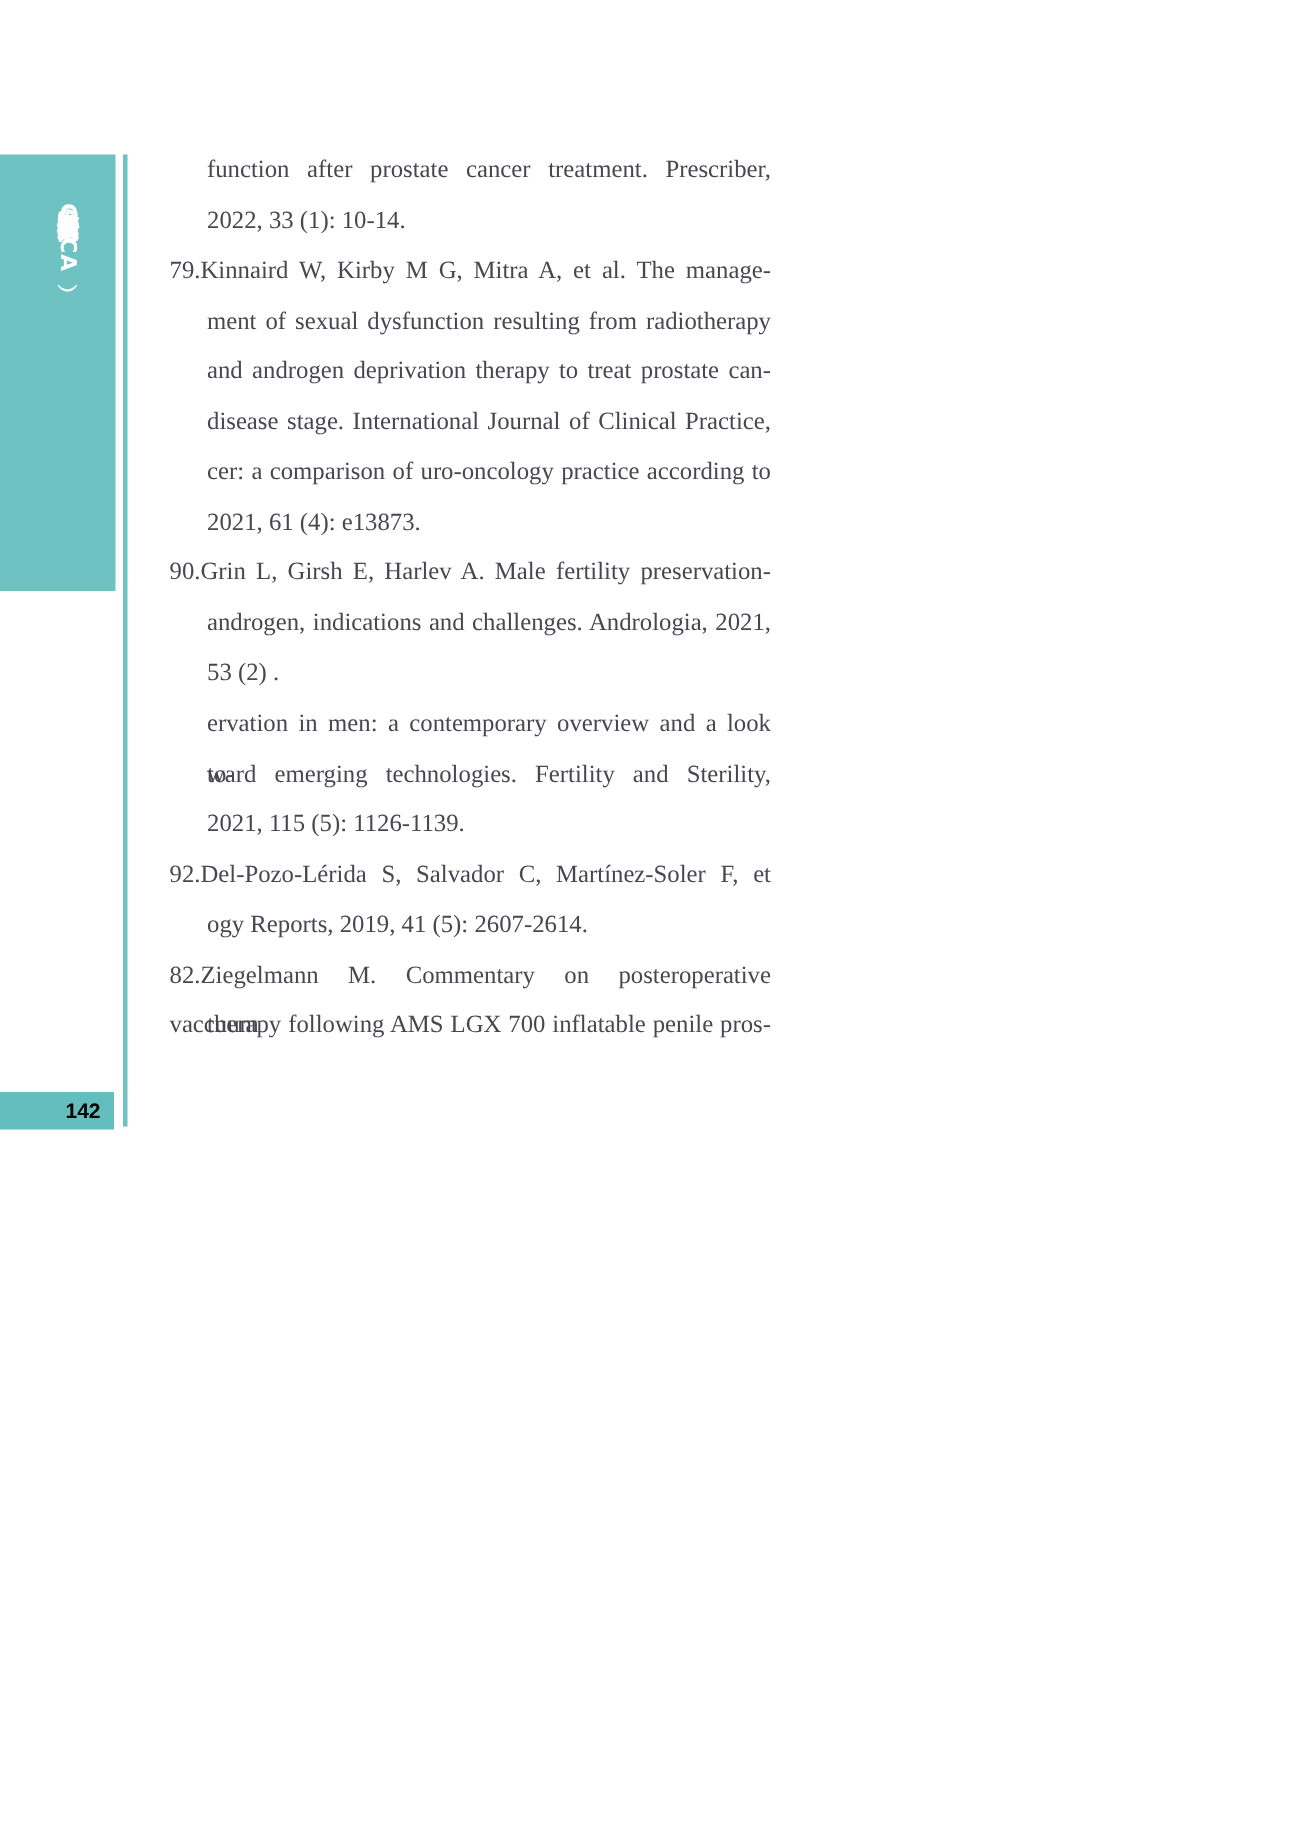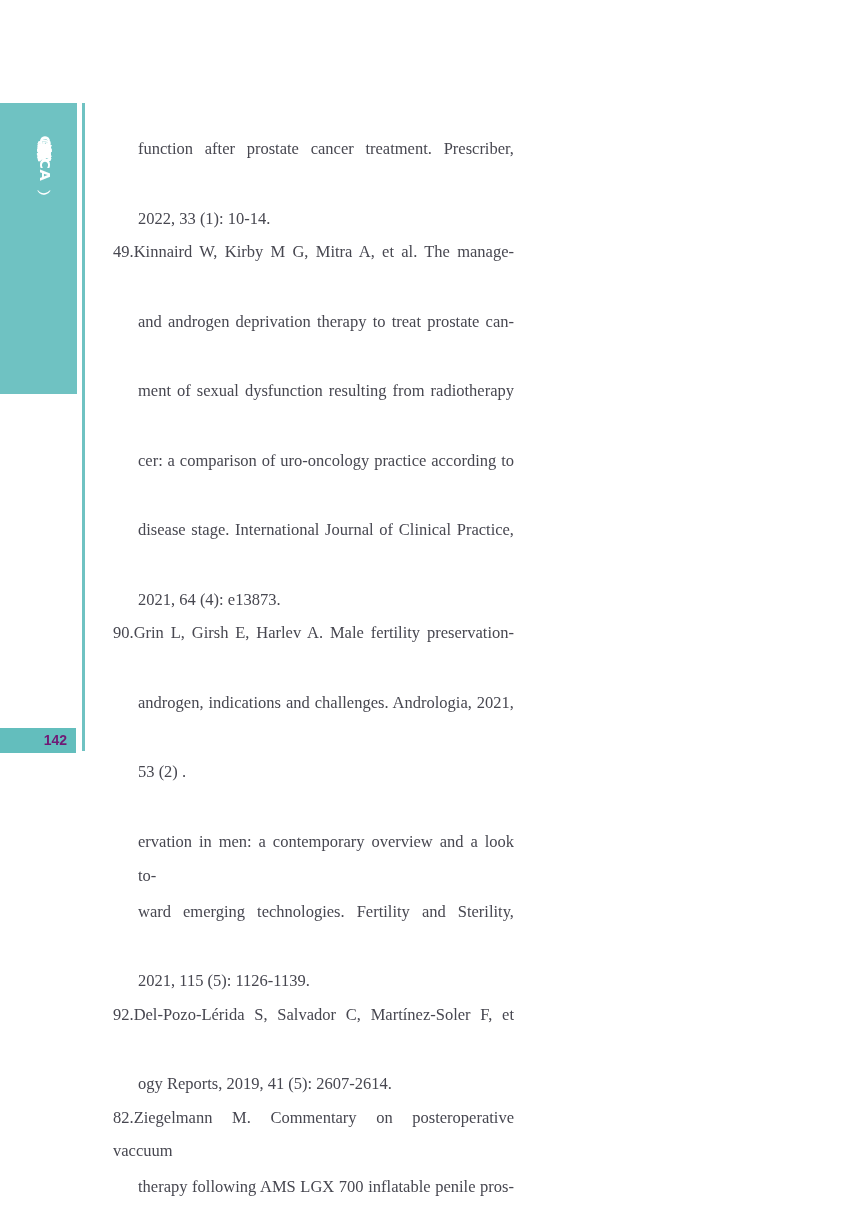--- a/index.html
+++ b/index.html
@@ -51,40 +51,40 @@
     width: 76px;
     height: 25px;
     background: var(--accent-dark, #63bebd);
     box-sizing: border-box;
     padding-right: 9px;
     text-align: right;
     line-height: 25px;
     font-family: "Liberation Sans", "DejaVu Sans", sans-serif;
     font-weight: bold;
     font-size: 14px;
-    color: #701a75;
+    color: #000000;
   }
   
   .refs {
     position: absolute;
     left: 113px;
     top: 96px;
     width: 401px;
     color: var(--ink, #474750);
     font-size: 16.5px;
   }
   .ln {
     height: 33.55px;
     line-height: 33.55px;
     text-align: justify;
     text-align-last: justify;
     overflow: visible;
     white-space: normal;
   }
-  .ln.cont { padding-left: 25px; margin-top: 36px; }
+  .ln.cont { padding-left: 25px; }
   .ln.end  { text-align: left; text-align-last: left; }
 </style>
 </head>
 <body>
 
 <div class="page">
 
   <div class="banner">
     <div class="banner-title">中国肿瘤整合诊治技术指南（CACA）</div>
   </div>
@@ -96,26 +96,26 @@
   </div>
 
   <div class="refs">
 
     <div>
       <div class="ln cont">function after prostate cancer treatment. Prescriber,</div>
       <div class="ln cont end">2022, 33 (1): 10-14.</div>
     </div>
 
     <div>
-      <div class="ln">49.Kinnaird W, Kirby M G, Mitra A, et al. The manage-</div>
+      <div class="ln">79.Kinnaird W, Kirby M G, Mitra A, et al. The manage-</div>
+      <div class="ln cont">ment of sexual dysfunction resulting from radiotherapy</div>
       <div class="ln cont">and androgen deprivation therapy to treat prostate can-</div>
-      <div class="ln cont">ment of sexual dysfunction resulting from radiotherapy</div>
+      <div class="ln cont">disease stage. International Journal of Clinical Practice,</div>
       <div class="ln cont">cer: a comparison of uro-oncology practice according to</div>
-      <div class="ln cont">disease stage. International Journal of Clinical Practice,</div>
-      <div class="ln cont end">2021, 64 (4): e13873.</div>
+      <div class="ln cont end">2021, 61 (4): e13873.</div>
     </div>
 
     <div>
       <div class="ln">90.Grin L, Girsh E, Harlev A. Male fertility preservation-</div>
       <div class="ln cont">androgen, indications and challenges. Andrologia, 2021,</div>
       <div class="ln cont end">53 (2) .</div>
     </div>
 
     <div>
       <div class="ln cont">ervation in men: a contemporary overview and a look to-</div>

